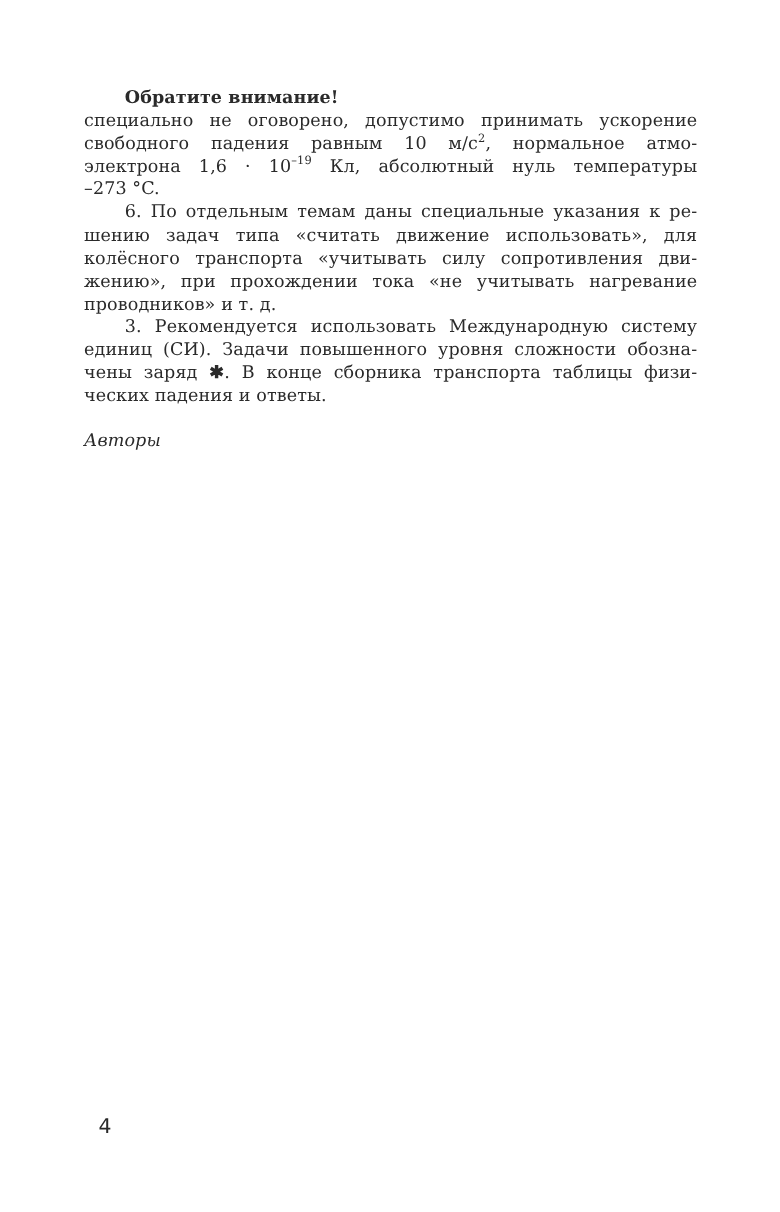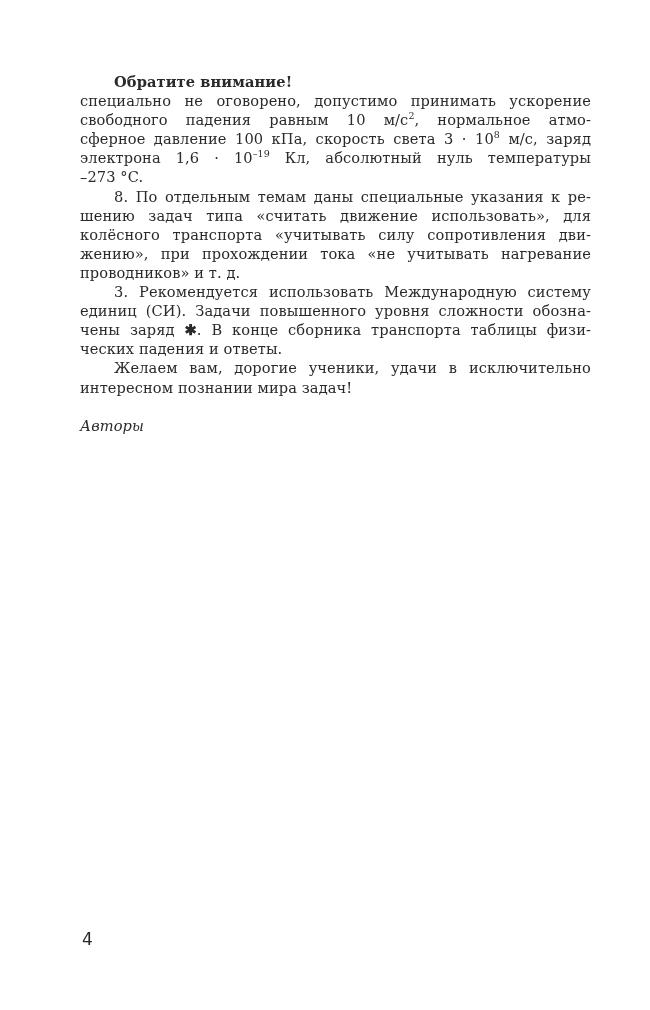--- a/index.html
+++ b/index.html
@@ -1,19 +1,19 @@
 <!DOCTYPE html>
 <html><head>
   <meta charset="utf-8">
   <style>
     html, body { margin: 0; padding: 0; background: #ffffff; }
     body { width: 650px; height: 1010px; position: relative; overflow: hidden; }
     .page {
       position: absolute;
-      left: 80px;
+      left: 70px;
       top: 72px;
       width: 511px;
       font-family: "DejaVu Serif", "Liberation Serif", serif;
       font-size: 14.6px;
       line-height: 19.1px;
       color: #2a2a2a;
       text-align: justify;
       letter-spacing: 0.1px;
     }
     .heading {
@@ -42,41 +42,36 @@
   </style>
 </head>
 <body>
 
 <div class="page">
   <div class="heading">Обратите внимание!</div>
 
   <div class="para-block">
     <span class="line">специально не оговорено, допустимо принимать ускорение</span>
     <span class="line"><span>свободного падения равным 10 м/с</span><sup>2</sup><span>, нормальное атмо-</span></span>
-    <span class="line"><span>сферное давление 100 кПа, скорость света 3 · 10</span><sup>8</sup><span> м/с, заряд</span></span>
     <span class="line"><span>электрона 1,6 · 10</span><sup>–19</sup><span> Кл, абсолютный нуль температуры</span></span>
     <span class="line last">–273 °C.</span>
   </div>
 
   <div class="para-block">
-    <span class="line indent">8. По отдельным темам даны специальные указания к ре-</span>
+    <span class="line indent">6. По отдельным темам даны специальные указания к ре-</span>
     <span class="line">шению задач типа «считать движение использовать», для</span>
     <span class="line">колёсного транспорта «учитывать силу сопротивления дви-</span>
     <span class="line">жению», при прохождении тока «не учитывать нагревание</span>
     <span class="line last">проводников» и т. д.</span>
   </div>
 
   <div class="para-block">
     <span class="line indent">3. Рекомендуется использовать Международную систему</span>
     <span class="line">единиц (СИ). Задачи повышенного уровня сложности обозна-</span>
     <span class="line"><span>чены заряд </span><span class="bold">✱</span><span>. В конце сборника транспорта таблицы физи-</span></span>
     <span class="line last">ческих падения и ответы.</span>
   </div>
 
-  <div class="para-block">
-    <span class="line indent">Желаем вам, дорогие ученики, удачи в исключительно</span>
-    <span class="line last">интересном познании мира задач!</span>
-  </div>
 
   <div class="signature">Авторы</div>
 </div>
 
 <div class="page-number">4</div>
 
 </body></html>

